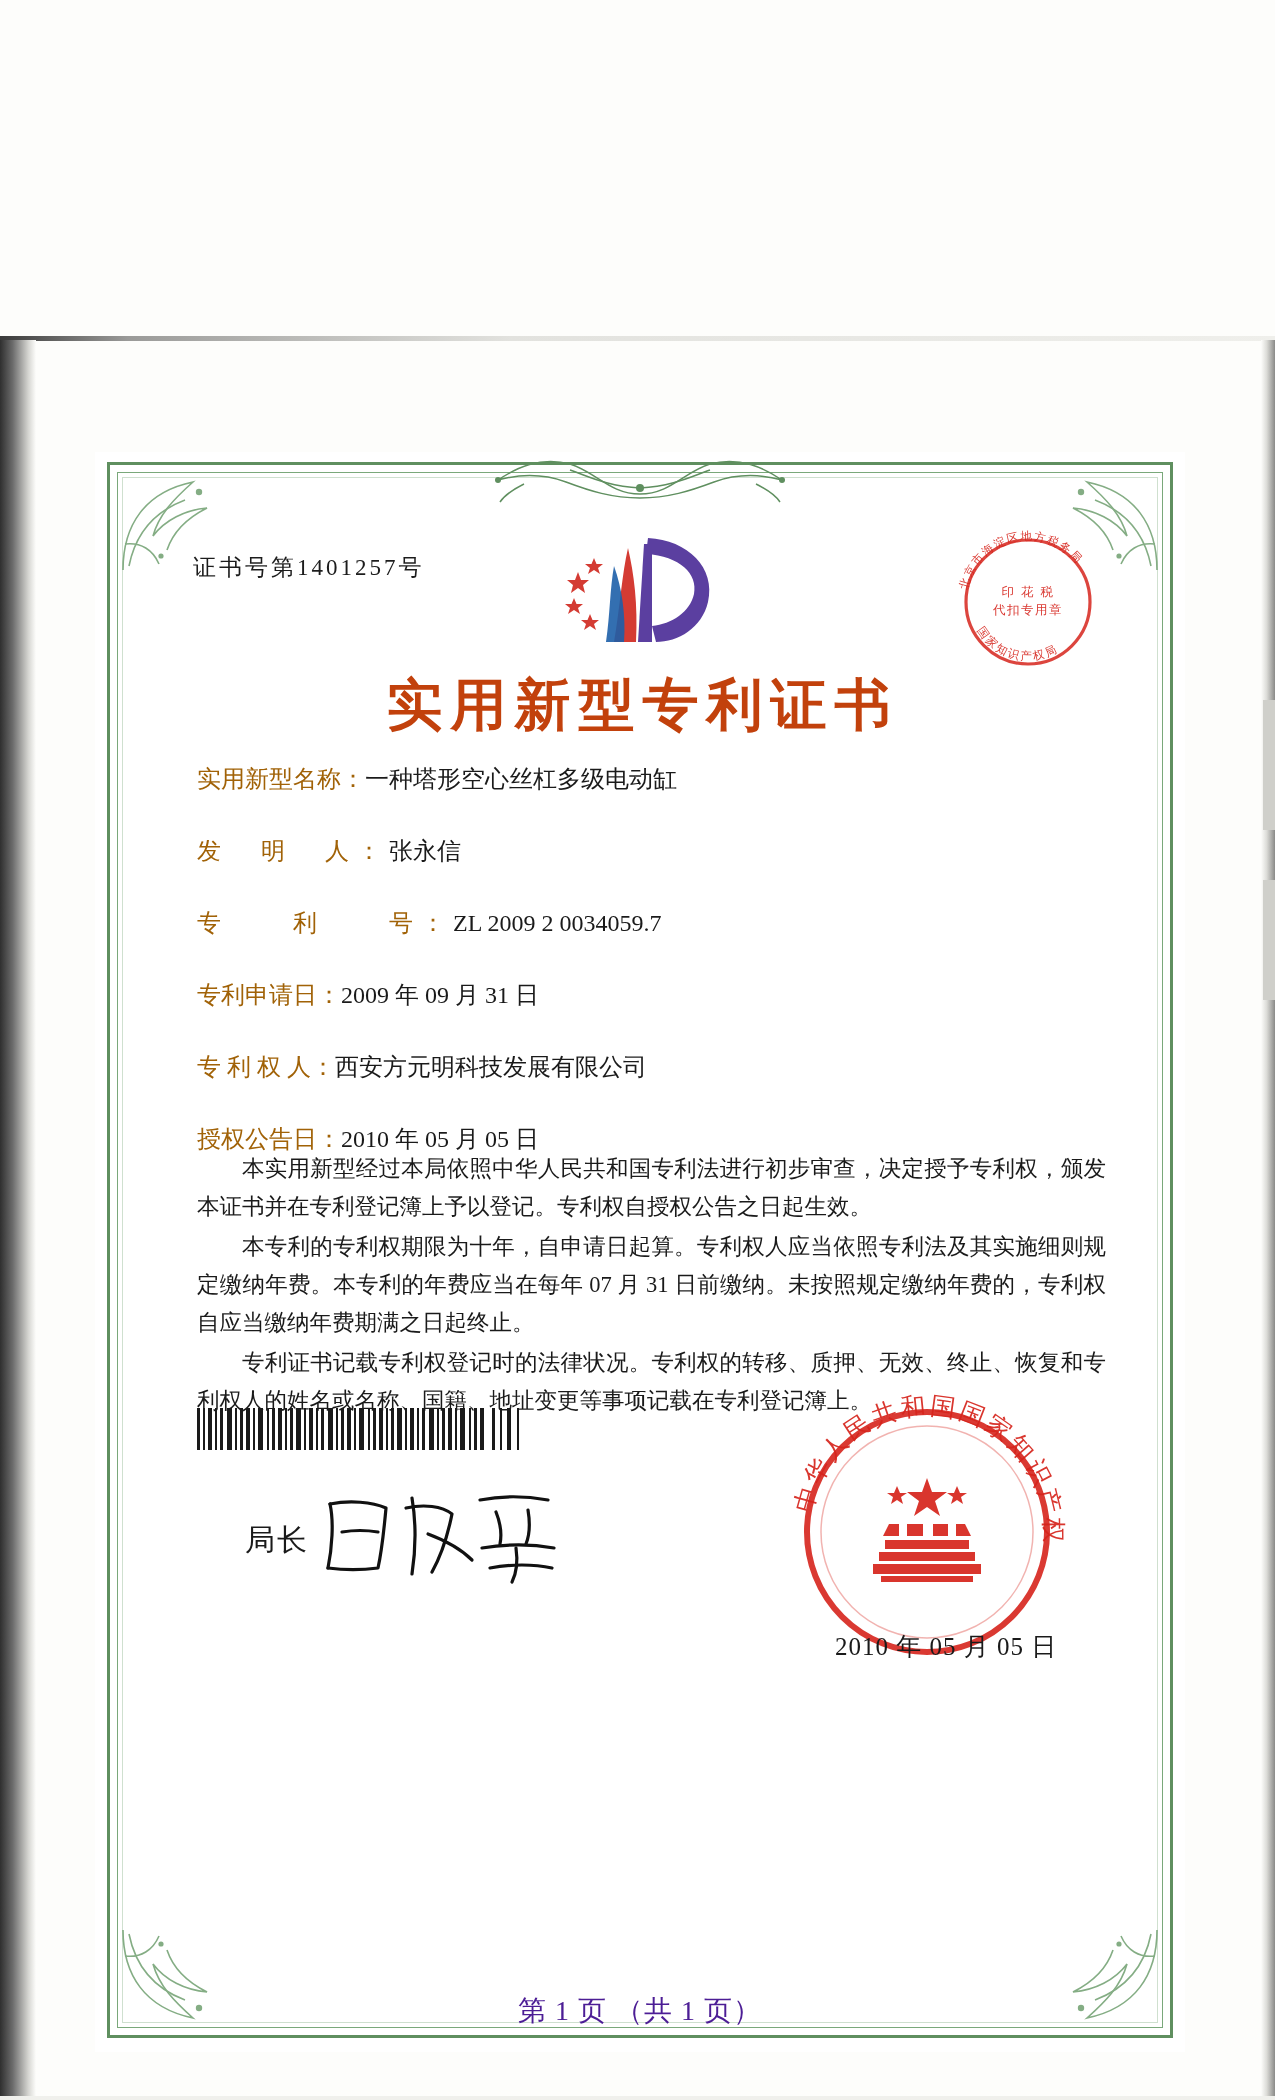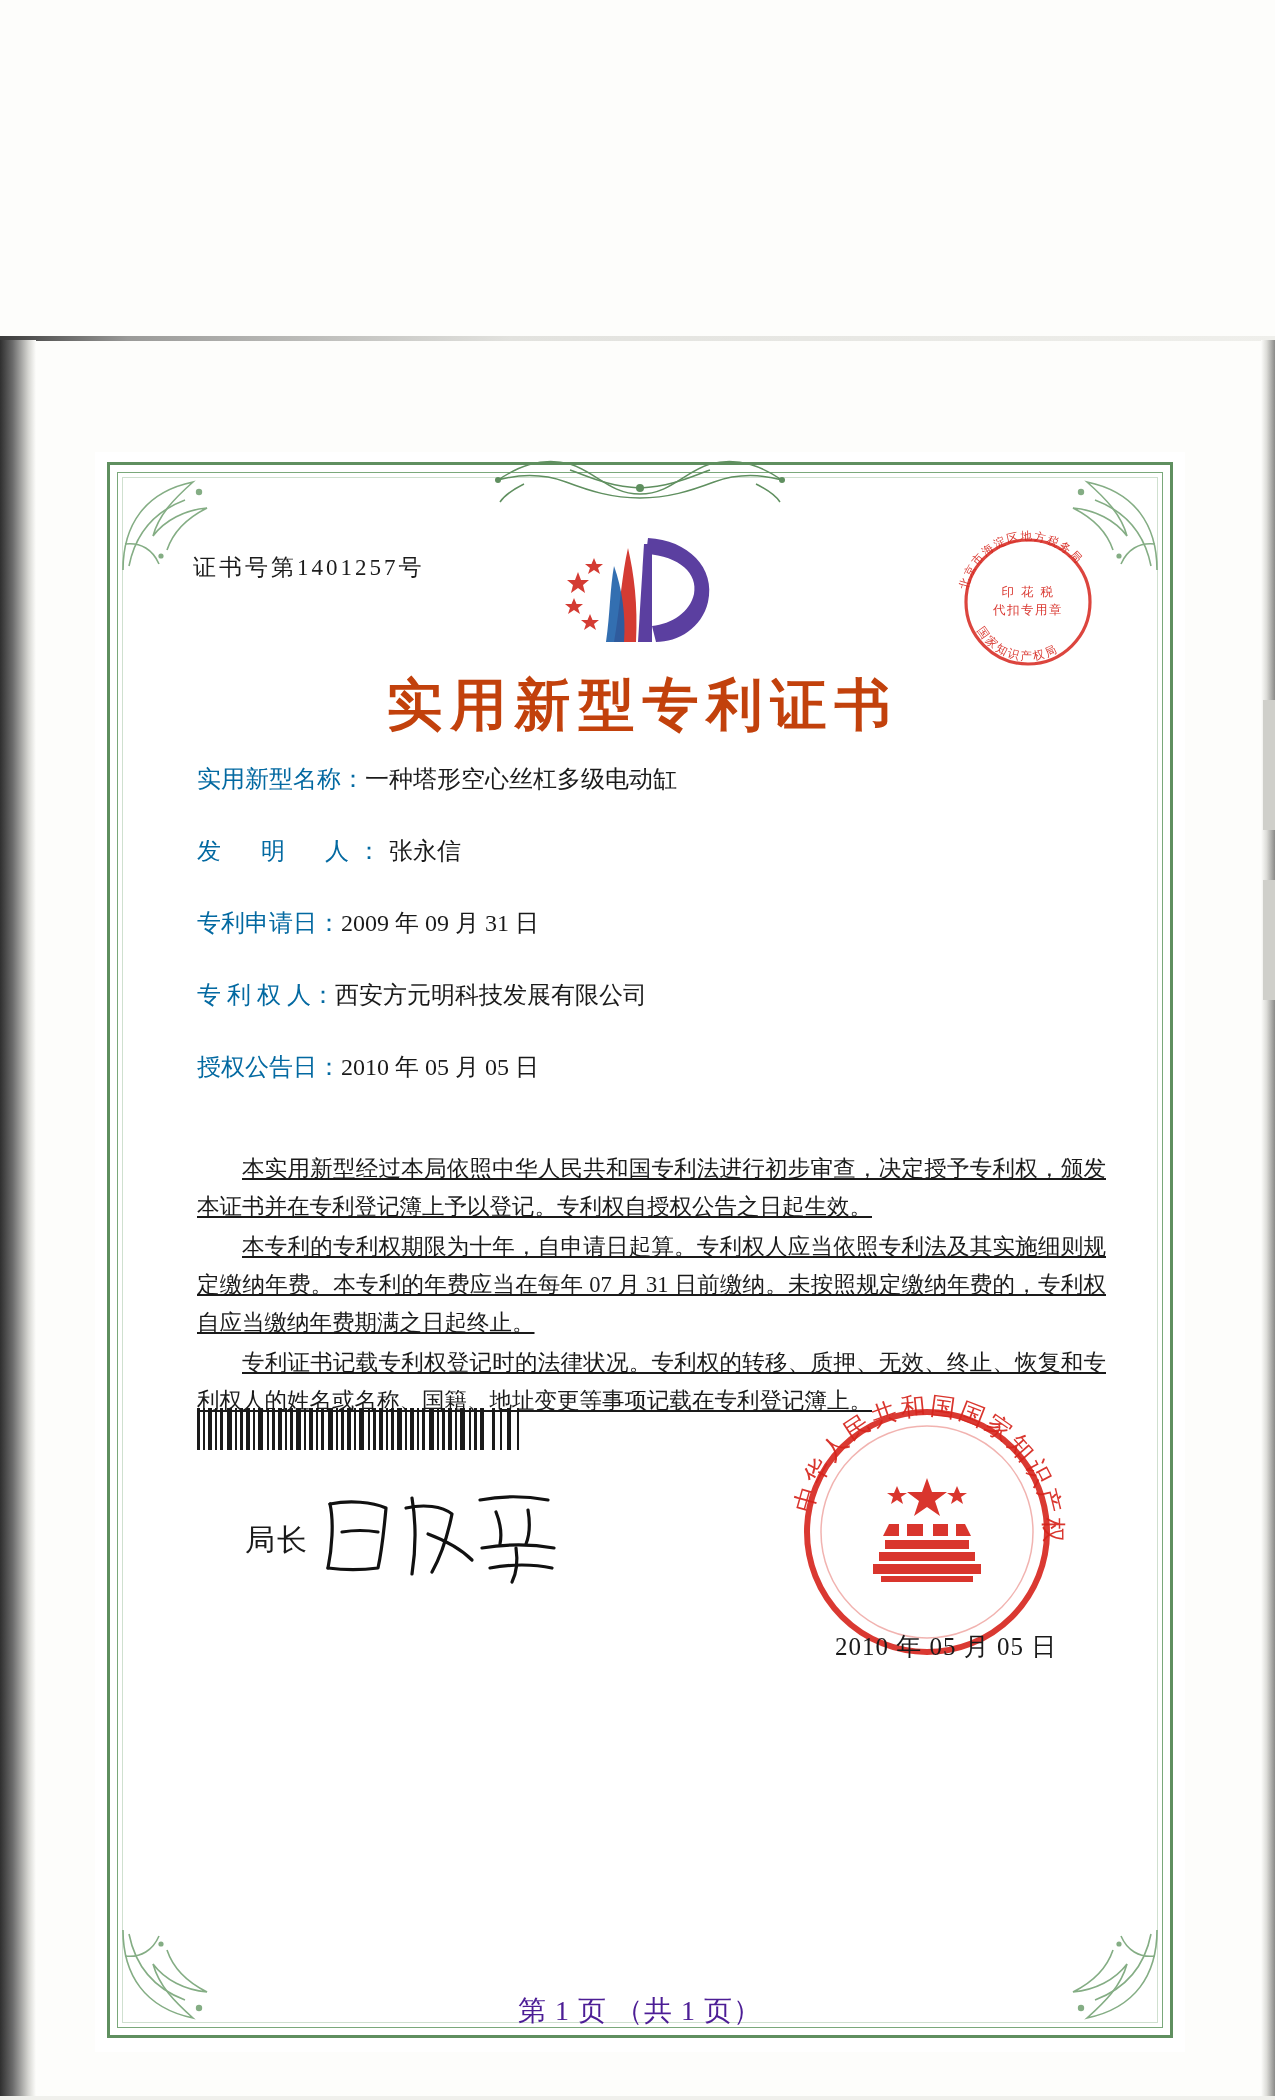--- a/index.html
+++ b/index.html
@@ -143,41 +143,40 @@
     top: 253px;
   }
   .field-row {
     font-size: 24px;
     color: #1a1a1a;
     margin-bottom: 40px;
     white-space: nowrap;
   }
   .field-label {
     display: inline-block;
-    color: #0369a1;
+    color: #a16207;
   }
   .field-value {
     color: #1a1a1a;
   }
   .lbl-mid  { letter-spacing: 8px; }
 
   .paragraphs {
     position: absolute;
     left: 42px;
     right: 24px;
     top: 640px;
     font-size: 22.5px;
     line-height: 38px;
     color: #1a1a1a;
     text-align: justify;
   }
   .paragraphs p {
     margin: 0 0 2px 0;
     text-indent: 45px;
-    text-decoration: underline;
   }
 
   
   .barcode {
     position: absolute;
     left: 42px;
     top: 898px;
     width: 340px;
     height: 42px;
   }
@@ -347,20 +346,23 @@
     </div>
 
     <div class="title">实用新型专利证书</div>
 
     <div class="fields">
       <div class="field-row">
         <span class="field-label">实用新型名称：</span><span class="field-value">一种塔形空心丝杠多级电动缸</span>
       </div>
       <div class="field-row">
         <span class="field-label lbl-mid">发　明　人：</span><span class="field-value">张永信</span>
+      </div>
+      <div class="field-row">
+        <span class="field-label lbl-mid">专　　利　　号：</span><span class="field-value">ZL 2009 2 0034059.7</span>
       </div>
       <div class="field-row">
         <span class="field-label">专利申请日：</span><span class="field-value">2009 年 09 月 31 日</span>
       </div>
       <div class="field-row">
         <span class="field-label">专 利 权 人：</span><span class="field-value">西安方元明科技发展有限公司</span>
       </div>
       <div class="field-row">
         <span class="field-label">授权公告日：</span><span class="field-value">2010 年 05 月 05 日</span>
       </div>

